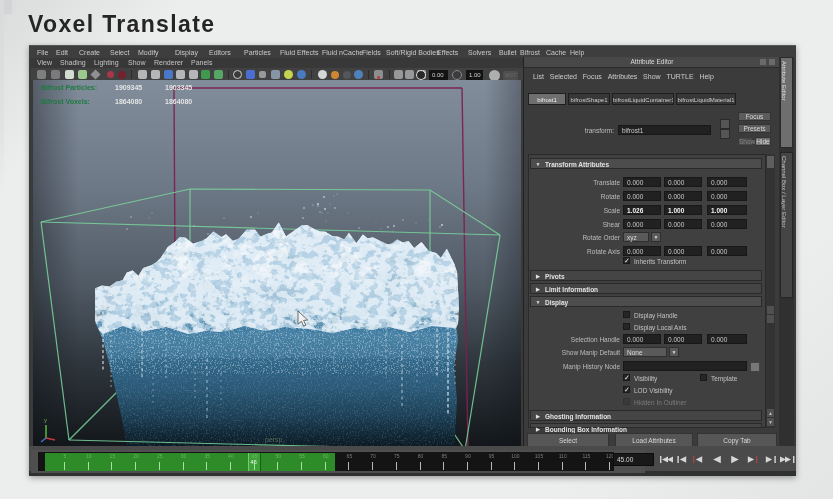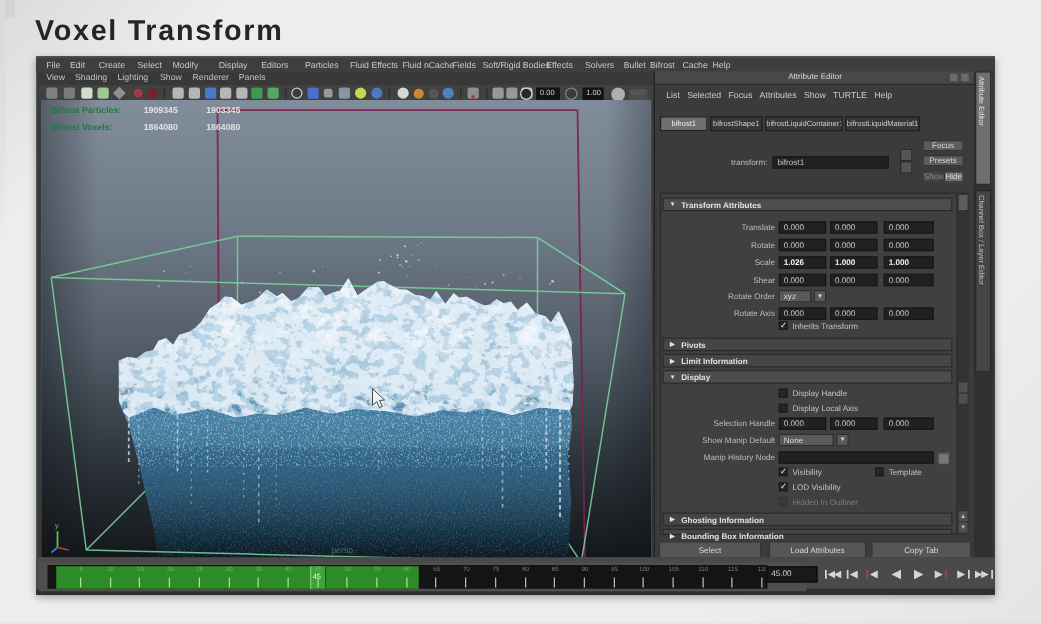--- a/index.html
+++ b/index.html
@@ -33,21 +33,21 @@
   .sect{position:absolute;left:6px;width:232px;height:11px;background:#4d4d4d;border:1px solid #2a2a2a;box-sizing:border-box;color:#e2e2e2;font-weight:bold;font-size:6.5px;line-height:10px;}
   .sect .ar{display:inline-block;width:14px;text-align:center;font-size:5px;vertical-align:1px;}
   .btn{position:absolute;background:#5c5c5c;border:1px solid #333;box-sizing:border-box;color:#d8d8d8;font-size:6.5px;text-align:center;}
   .cb{position:absolute;width:7px;height:7px;background:#262626;border:1px solid #191919;box-sizing:border-box;color:#e8e8e8;font-size:7px;line-height:6px;text-align:center;}
   .cbl{position:absolute;font-size:6.5px;color:#c3c3c3;white-space:nowrap;}
 </style>
 </head>
 <body>
 <div style="position:absolute;left:0;top:0;width:12px;height:14px;background:#d2d4d5;"></div>
 <div style="position:absolute;left:0;top:0;width:4px;height:499px;background:linear-gradient(180deg,#d9dbdc,rgba(236,238,237,0) 40%);"></div>
-<div id="title">Voxel Transform</div>
+<div id="title">Voxel Translate</div>
 <div id="win">
     <div id="winb">
   <div class="abs" id="mb1">
     <span style="left:8px">File</span>
         <span style="left:27px">Edit</span>
         <span style="left:50px">Create</span>
     <span style="left:81px">Select</span>
         <span style="left:109px">Modify</span>
         <span style="left:146px">Display</span>
     <span style="left:180px">Editors</span>

